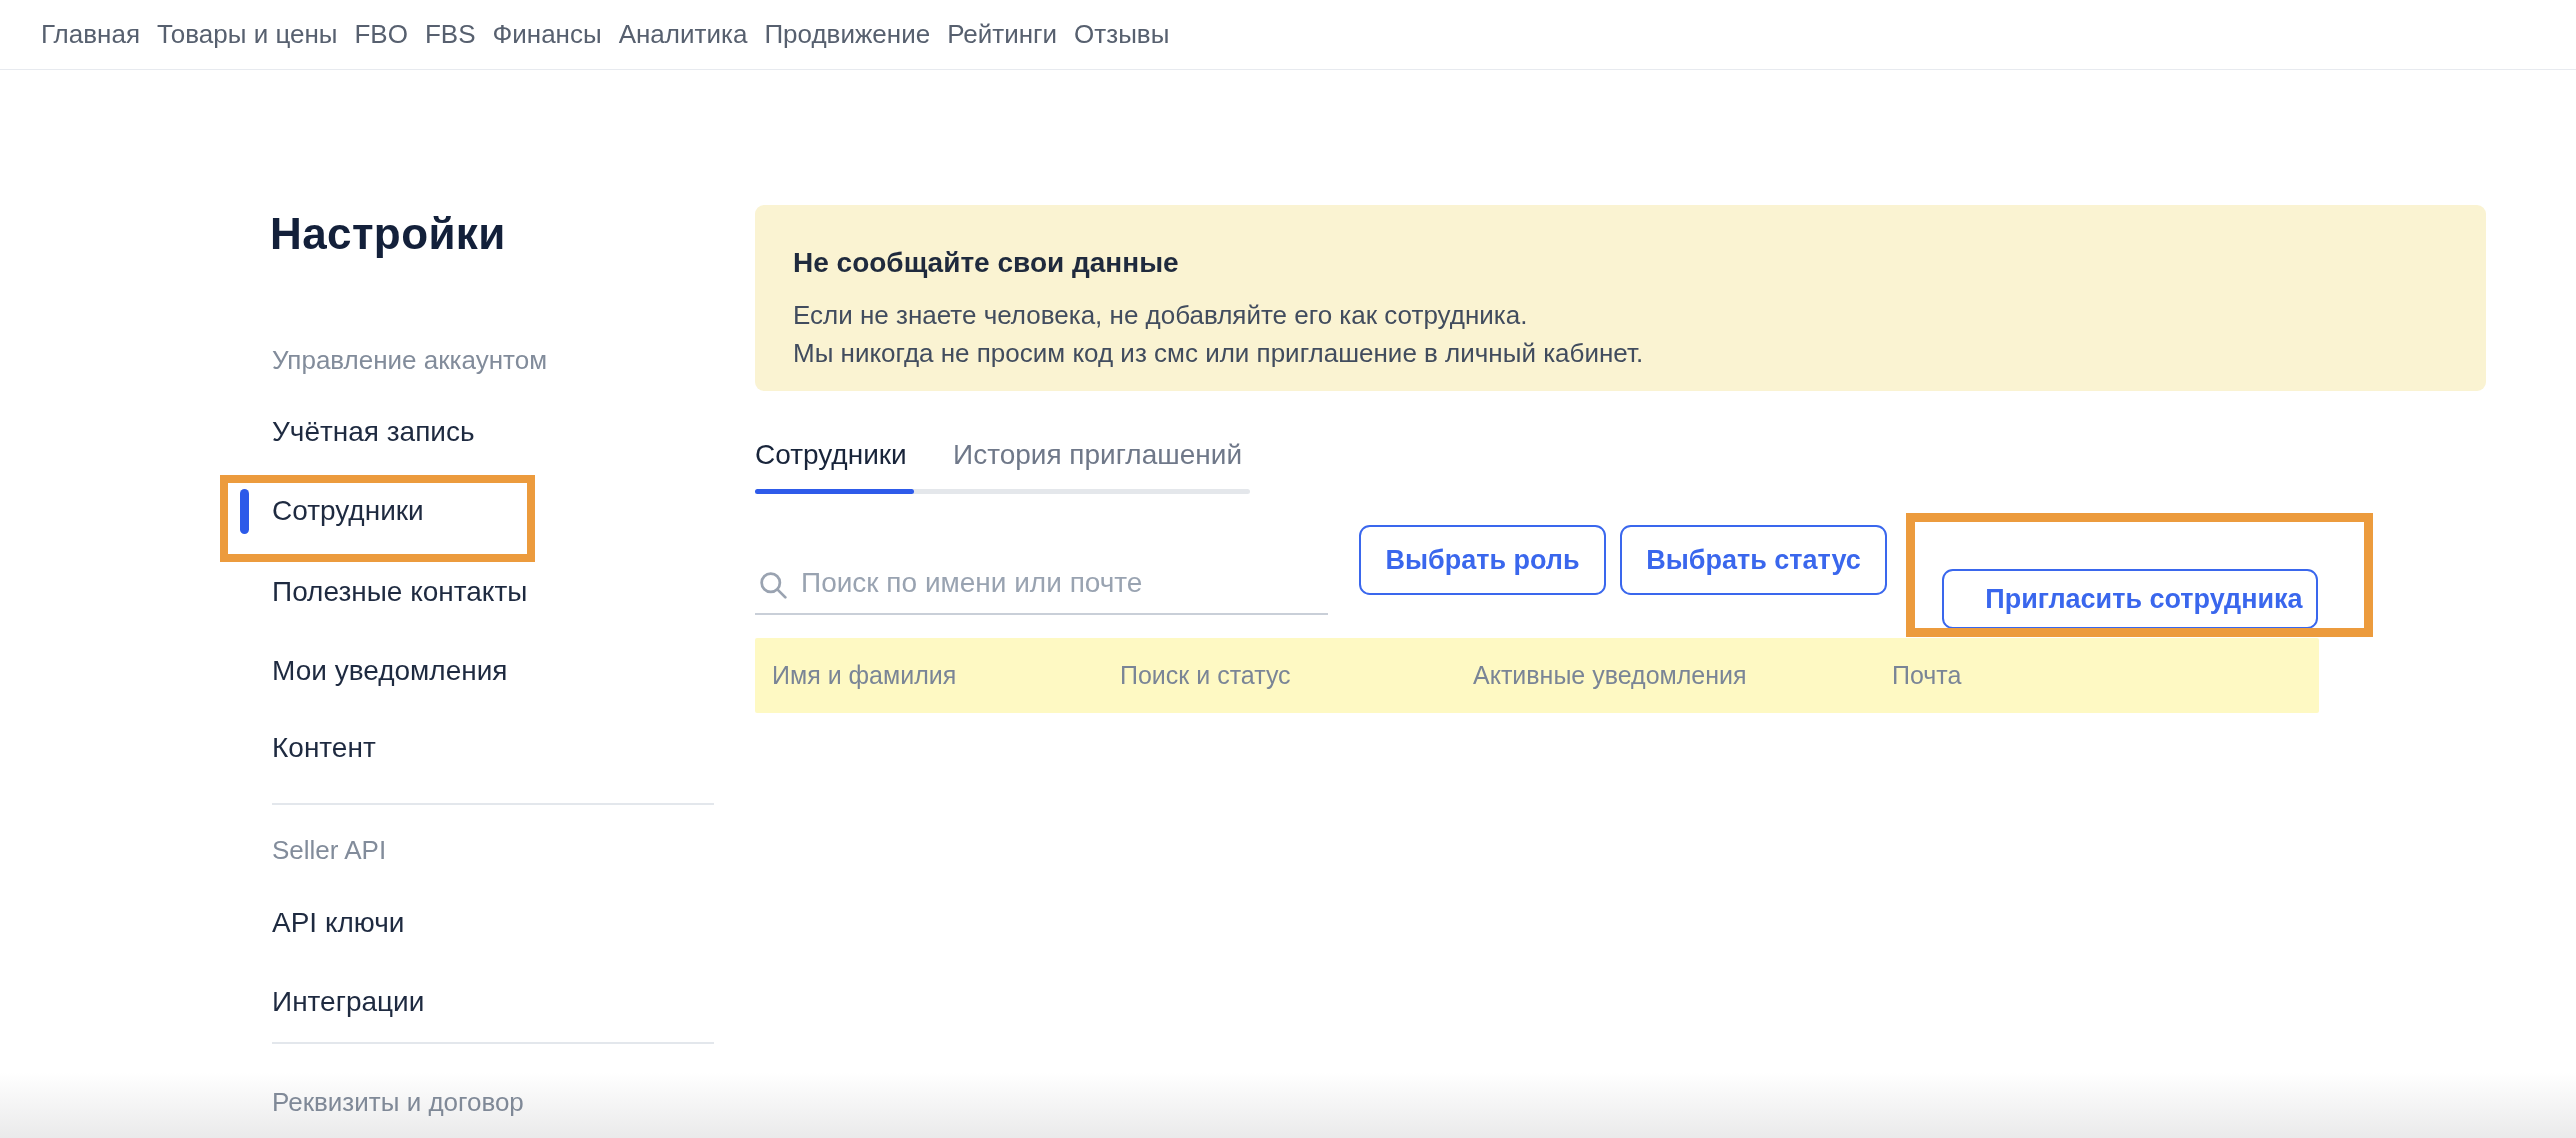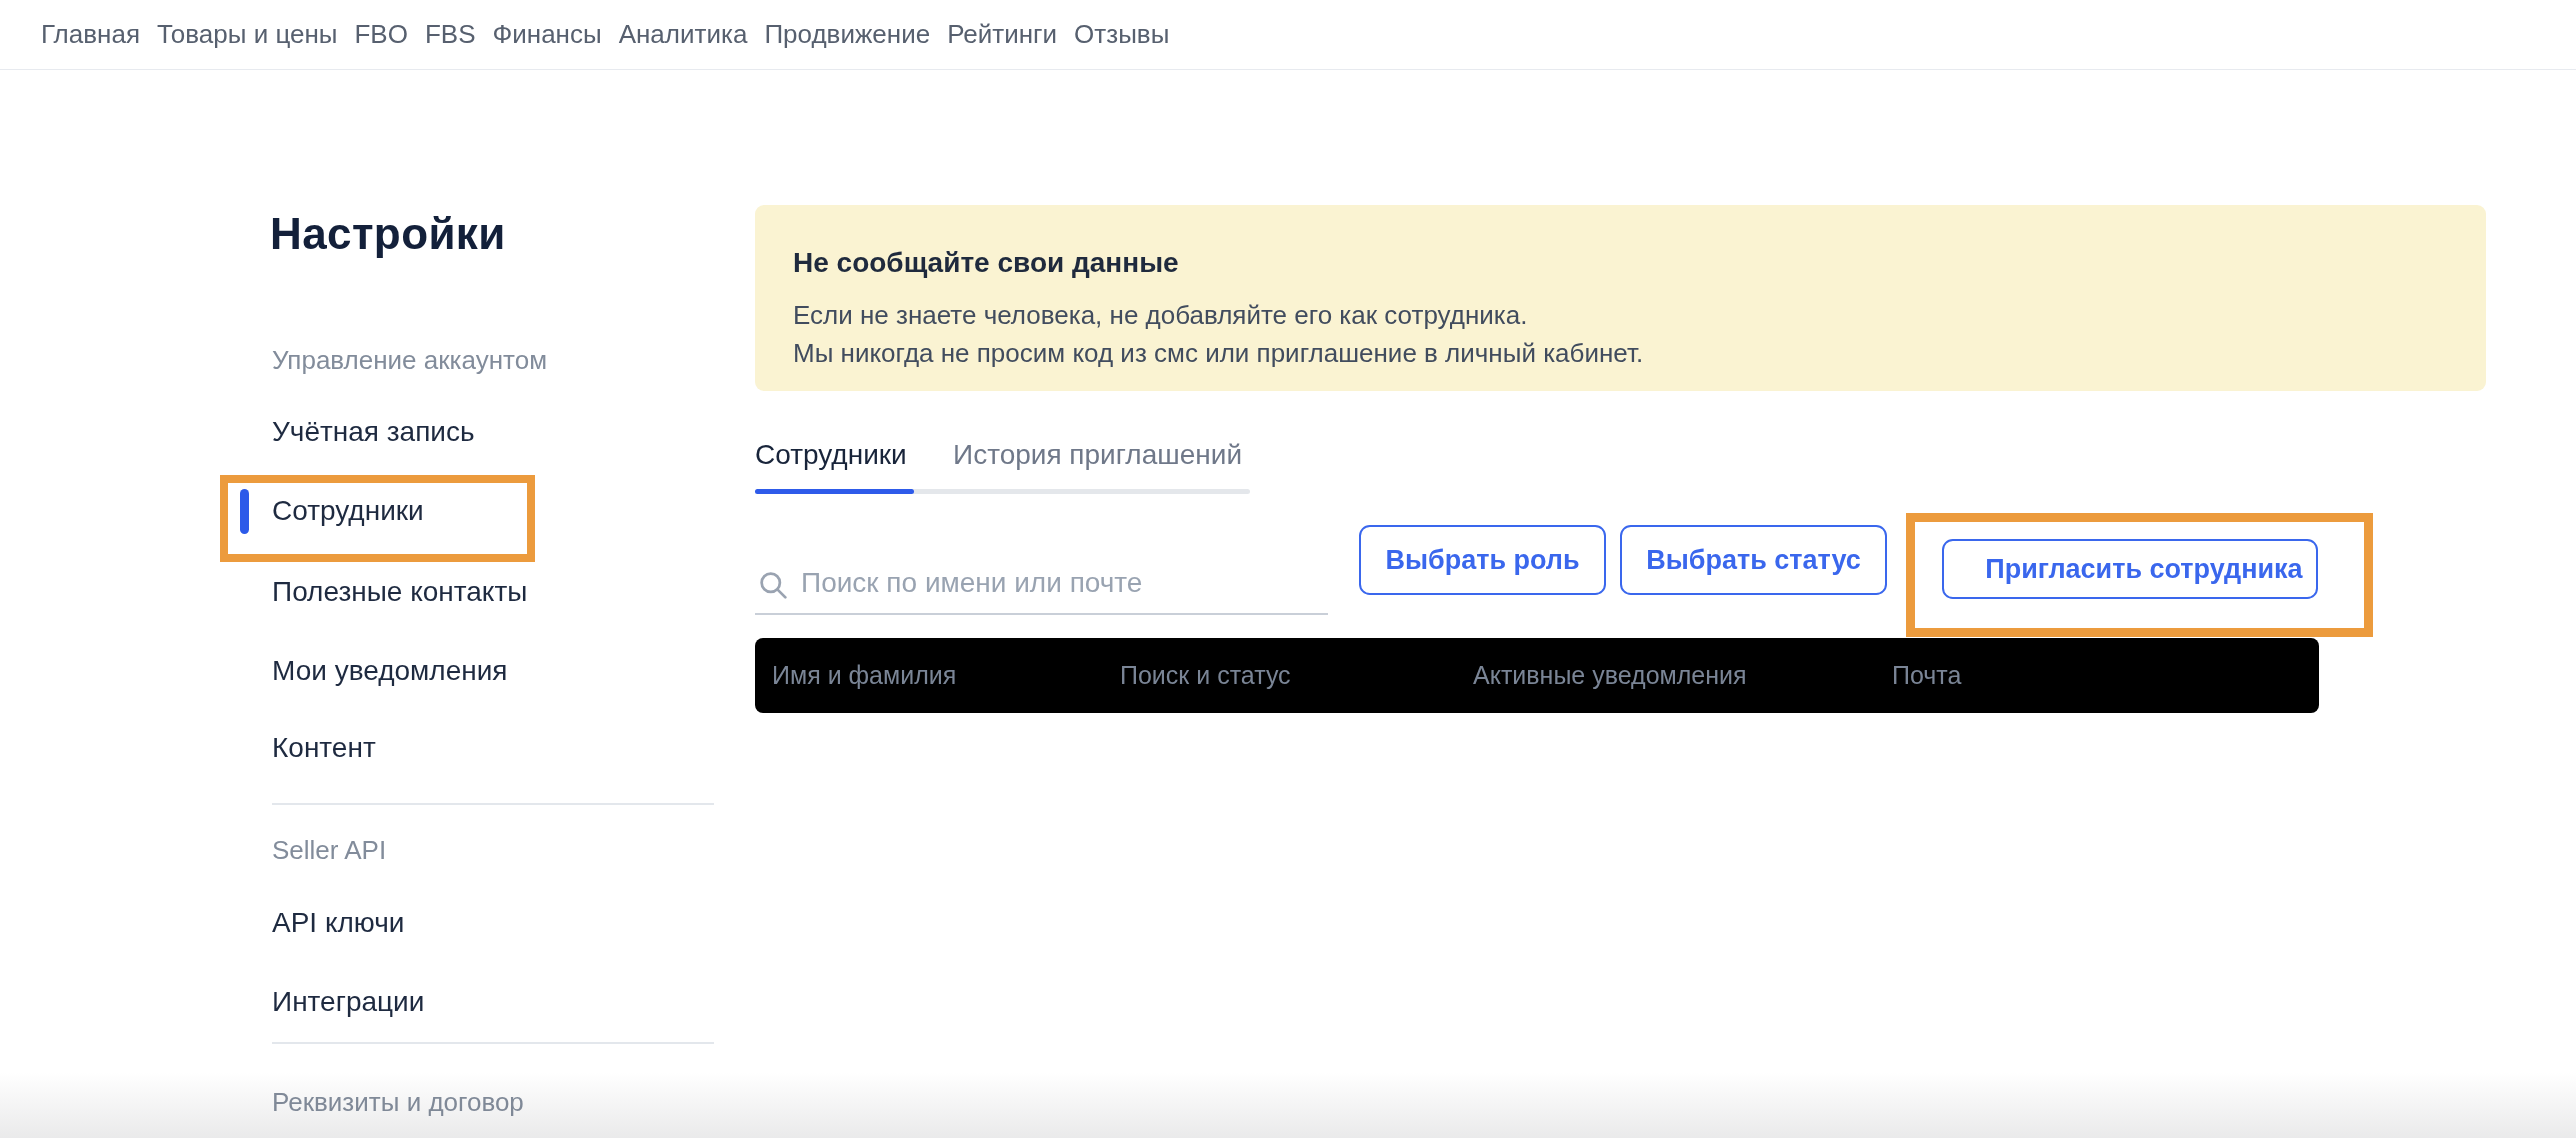--- a/index.html
+++ b/index.html
@@ -85,26 +85,26 @@
   .btn {
     position: absolute; top: 525px; height: 70px;
     background: #ffffff;
     border: 2.7px solid #3a67ed; border-radius: 10.8px;
     color: #3a67ed; font-family: inherit; font-size: 27px; font-weight: 700;
     display: flex; align-items: center; justify-content: center;
     cursor: pointer; white-space: nowrap;
   }
   .btn-role   { left: 1359px; width: 247px; }
   .btn-status { left: 1620px; width: 267px; }
-  .btn-invite { left: 1942px; top: 539px; width: 376px; height: 60px; padding-left: 28px; }
+  .btn-invite { left: 1942px; top: 569px; width: 376px; height: 60px; padding-left: 28px; }
 
   
   .table-header {
     left: 755px; top: 638px; width: 1564px; height: 75px;
-    background: #000000; border-radius: 8px;
+    background: #fef9c3; border-radius: 2px;
     display: grid; grid-template-columns: 348px 353px 419px auto;
     align-items: center; padding-left: 17px;
   }
   .table-header .th { font-size: 25px; color: #7a8596; white-space: nowrap; }
 
   .bottom-fade {
     position: absolute; left: 0; bottom: 0; width: 2576px; height: 67px;
     background: linear-gradient(180deg, rgba(120,120,125,0) 0%, rgba(90,90,95,0.13) 100%);
     pointer-events: none;
   }

